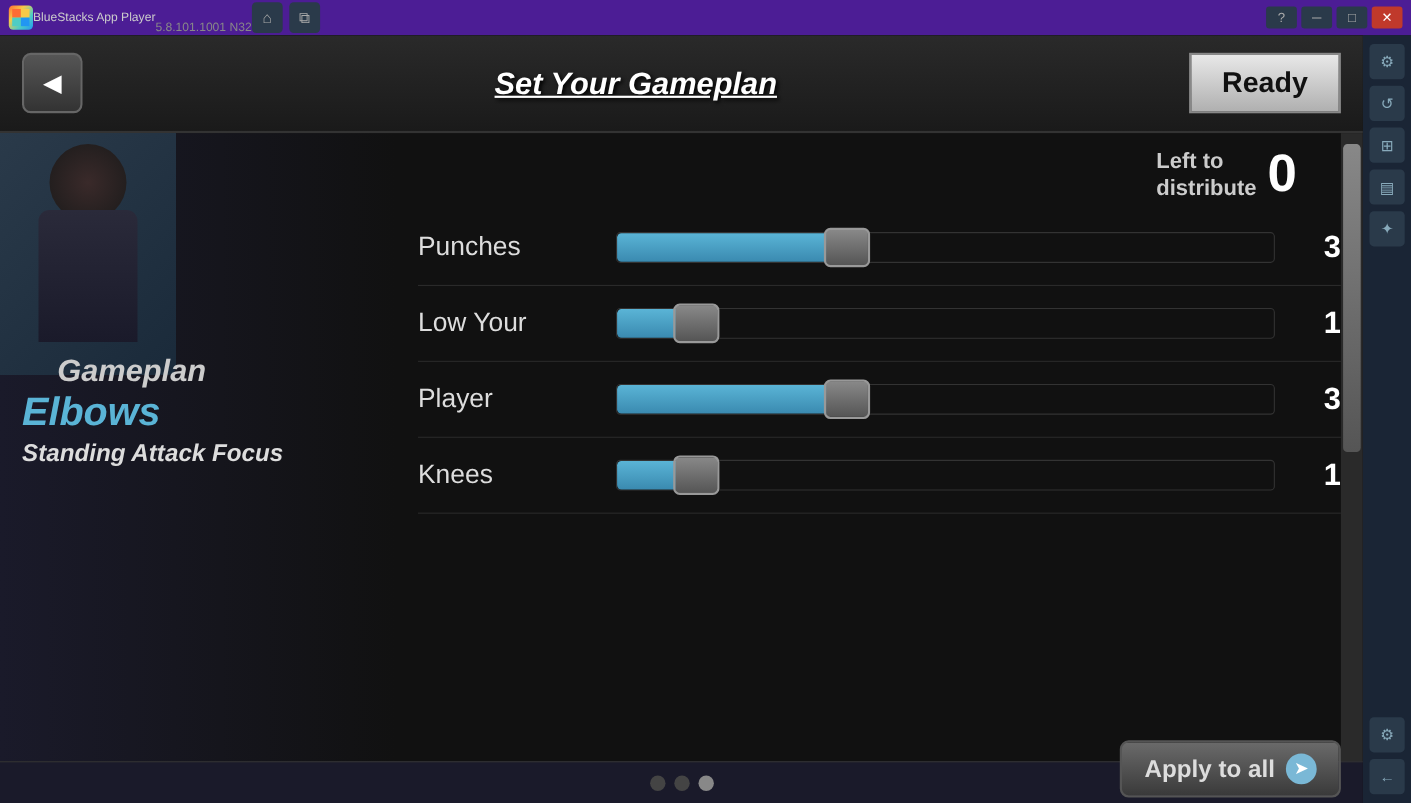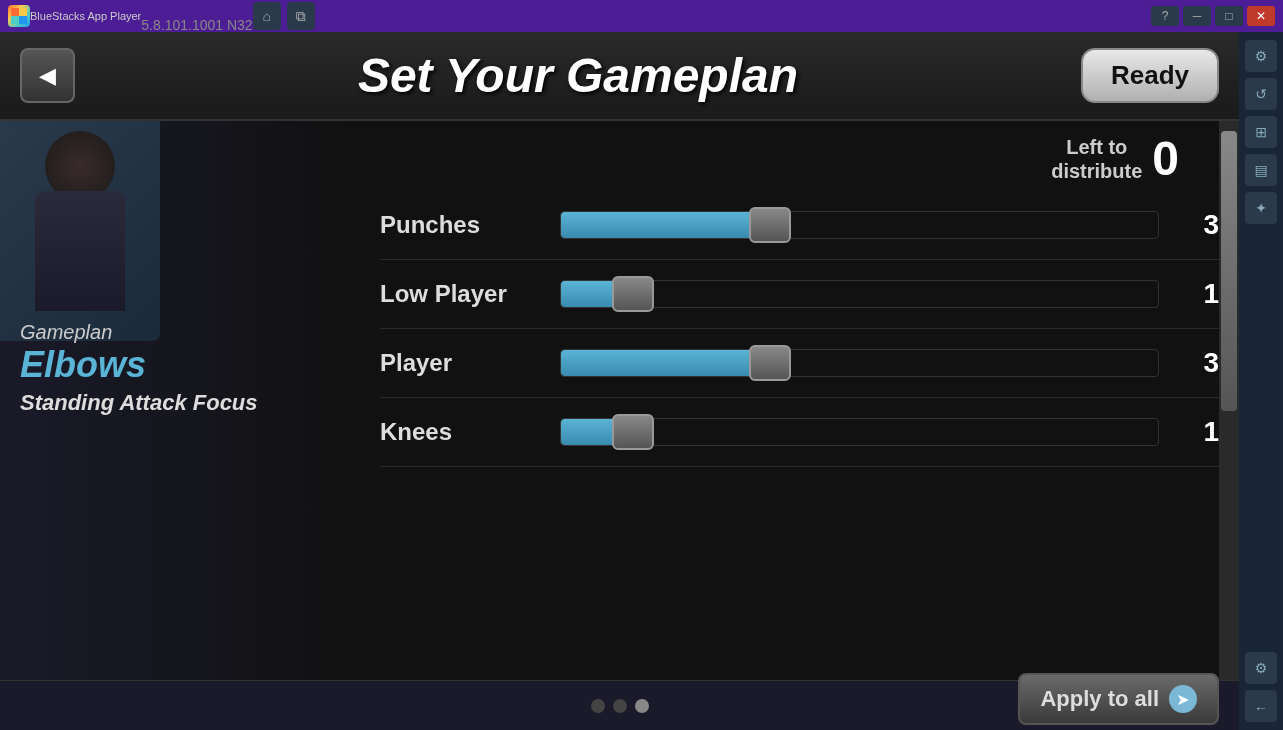--- a/index.html
+++ b/index.html
@@ -93,30 +93,31 @@
       display: flex;
       align-items: center;
       justify-content: center;
       cursor: pointer;
       color: white;
       font-size: 22px;
     }
     .game-title {
       flex: 1;
       text-align: center;
-      font-size: 48px;
+      font-size: 28px;
       font-style: italic;
       color: white;
       font-weight: bold;
       text-shadow: 2px 2px 4px #000;
+      text-decoration: underline;
     }
     .ready-button {
       background: linear-gradient(to bottom, #e8e8e8, #b0b0b0);
       border: 2px solid #888;
-      border-radius: 14px;
+      border-radius: 0;
       padding: 10px 28px;
       font-size: 26px;
       font-weight: bold;
       color: #111;
       cursor: pointer;
       min-width: 120px;
       text-align: center;
     }
 
     
@@ -147,24 +148,25 @@
       align-items: center;
       justify-content: center;
     }
 
     .gameplan-info {
       position: absolute;
       top: 200px;
       left: 20px;
     }
     .gameplan-label {
-      font-size: 20px;
+      font-size: 28px;
       color: #ccc;
-      font-weight: normal;
+      font-weight: bold;
       font-style: italic;
+      margin-left: 32px;
     }
     .gameplan-value {
       font-size: 36px;
       color: #5ab4d6;
       font-weight: bold;
       font-style: italic;
     }
     .attack-focus {
       font-size: 22px;
       color: #ddd;
@@ -179,21 +181,21 @@
       display: flex;
       flex-direction: column;
       padding: 10px 20px 10px 20px;
       position: relative;
     }
 
     .distribute-info {
       position: absolute;
       top: 10px;
       right: 60px;
-      text-align: center;
+      text-align: left;
       display: flex;
       align-items: center;
       gap: 10px;
     }
     .distribute-label {
       color: #ccc;
       font-size: 20px;
       font-weight: bold;
       line-height: 1.2;
     }
@@ -216,21 +218,21 @@
       align-items: center;
       padding: 14px 0;
       border-bottom: 1px solid #2a2a2a;
       gap: 20px;
     }
 
     .slider-label {
       width: 160px;
       font-size: 24px;
       color: #ddd;
-      font-weight: bold;
+      font-weight: normal;
       flex-shrink: 0;
     }
 
     .slider-track-container {
       flex: 1;
       position: relative;
       height: 40px;
       display: flex;
       align-items: center;
     }
@@ -291,21 +293,21 @@
     .scroll-thumb {
       width: 16px;
       height: 280px;
       background: linear-gradient(to bottom, #888, #555);
       border-radius: 4px;
       margin: 0 auto;
     }
 
     
     .bottom-bar {
-      height: 50px;
+      height: 38px;
       background: #1a1a2a;
       display: flex;
       align-items: center;
       justify-content: center;
       gap: 8px;
       border-top: 1px solid #333;
       flex-shrink: 0;
       position: relative;
     }
     .dot {
@@ -418,21 +420,21 @@
 <div class="title-bar">
   <div class="title-bar-logo">
     <svg width="16" height="16" viewBox="0 0 16 16">
       <rect x="0" y="0" width="8" height="8" fill="#ff6b35"></rect>
       <rect x="8" y="0" width="8" height="8" fill="#f7c948"></rect>
       <rect x="0" y="8" width="8" height="8" fill="#4ecdc4"></rect>
       <rect x="8" y="8" width="8" height="8" fill="#2196F3"></rect>
     </svg>
   </div>
   <span class="title-bar-app-name">BlueStacks App Player</span>
-  <span class="title-bar-app-name" style="font-size:14px; color:#888;margin-top:17px;">5.8.101.1001  N32</span>
+  <span class="title-bar-app-name" style="font-size:11px; color:#888;margin-top:17px;">5.8.101.1001  N32</span>
   <div class="title-nav-icons">
     <div class="nav-icon">⌂</div>
     <div class="nav-icon">⧉</div>
   </div>
   <div class="title-bar-spacer"></div>
   <div class="title-bar-controls">
     <button class="title-bar-btn">?</button>
     <button class="title-bar-btn">─</button>
     <button class="title-bar-btn">□</button>
     <button class="title-bar-btn close">✕</button>
@@ -478,21 +480,21 @@
               <div class="slider-label">Punches</div>
               <div class="slider-track-container">
                 <div class="slider-track">
                   <div class="slider-fill" style="width: 35%;"></div>
                   <div class="slider-thumb" style="left: calc(35% - 21px);"></div>
                 </div>
               </div>
               <div class="slider-value">3</div>
             </div>
             <div class="slider-row">
-              <div class="slider-label">Low Player</div>
+              <div class="slider-label">Low Your</div>
               <div class="slider-track-container">
                 <div class="slider-track">
                   <div class="slider-fill" style="width: 12%;"></div>
                   <div class="slider-thumb" style="left: calc(12% - 21px);"></div>
                 </div>
               </div>
               <div class="slider-value">1</div>
             </div>
             <div class="slider-row">
               <div class="slider-label">Player</div>

